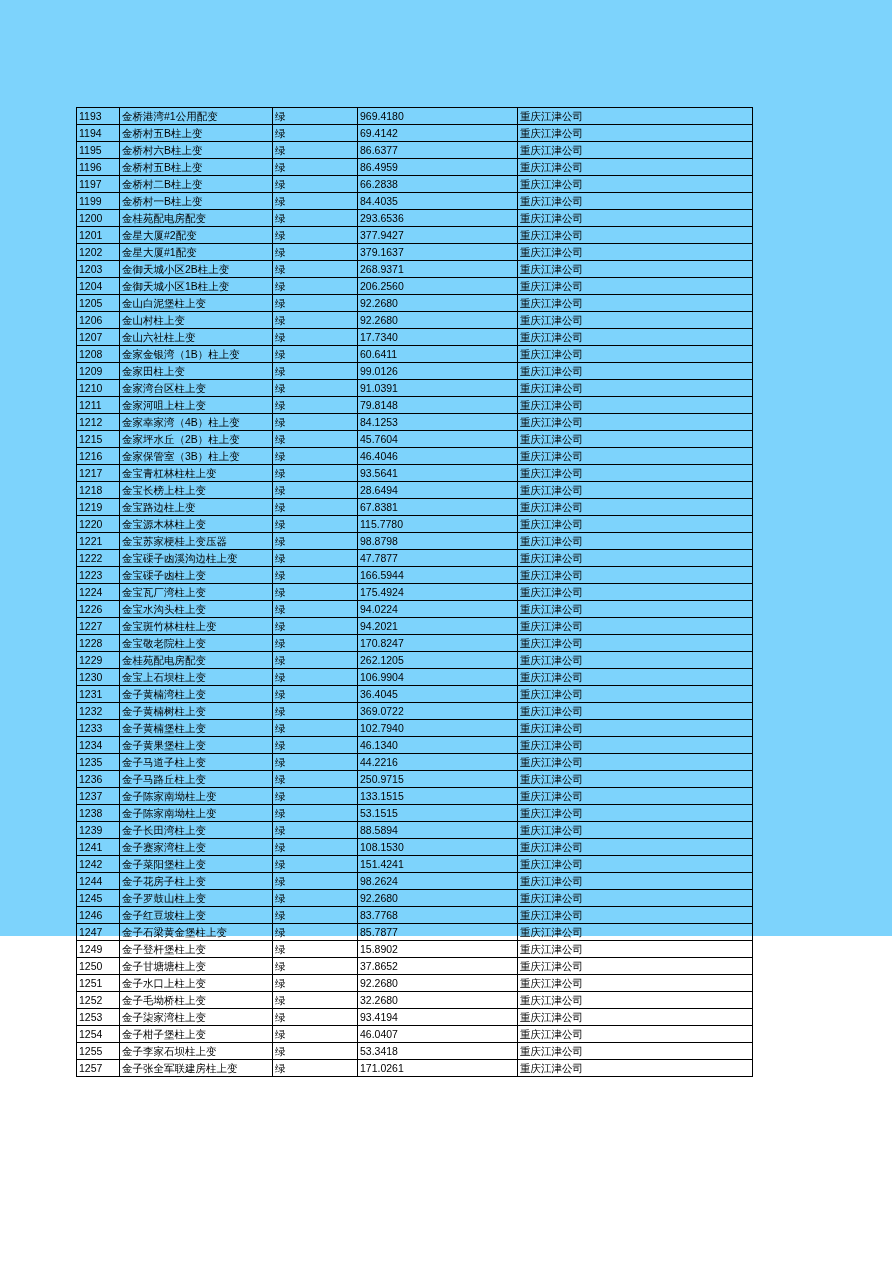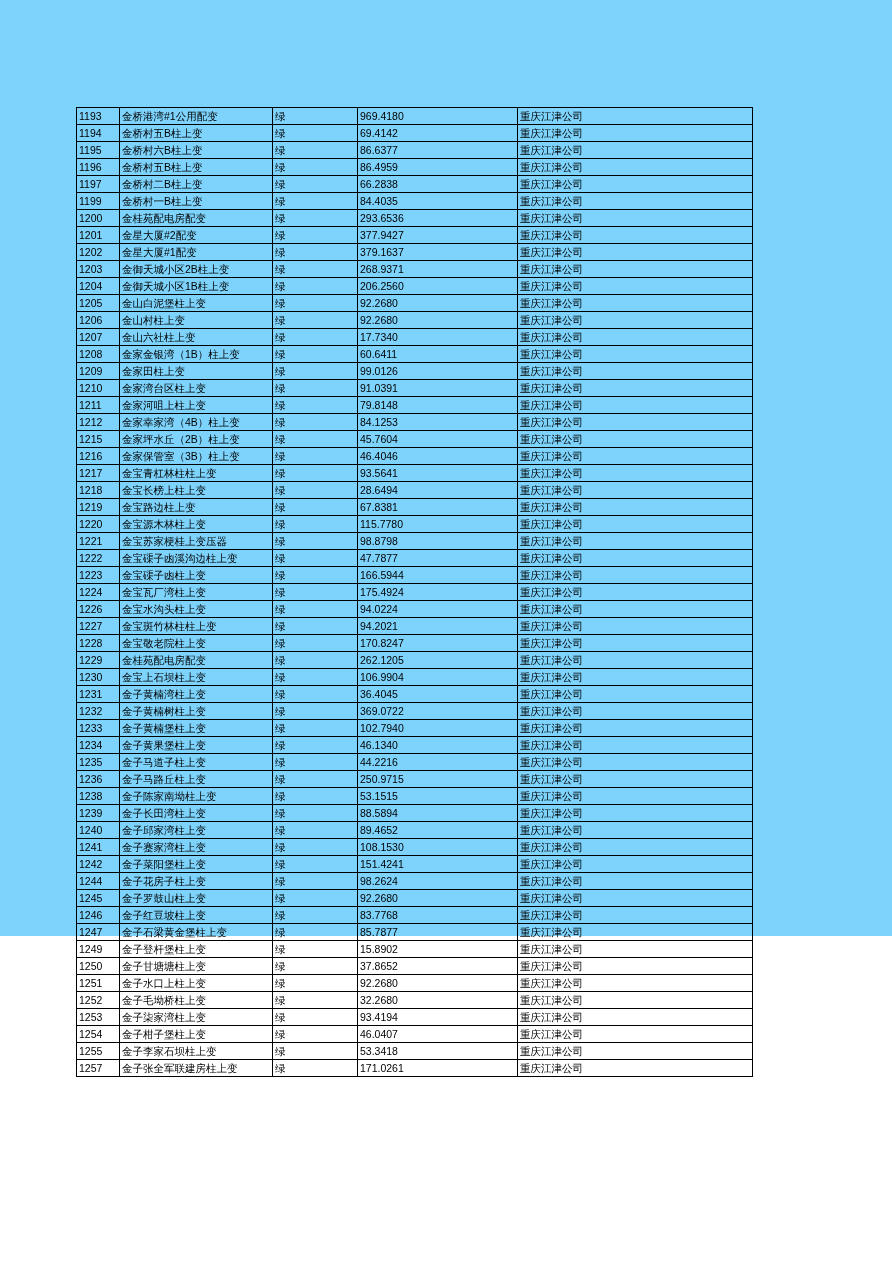--- a/index.html
+++ b/index.html
@@ -330,38 +330,38 @@
             <td class="c-org">重庆江津公司</td>
           </tr>
           <tr>
             <td class="c-id">1236</td>
             <td class="c-name">金子马路丘柱上变</td>
             <td class="c-color">绿</td>
             <td class="c-value">250.9715</td>
             <td class="c-org">重庆江津公司</td>
           </tr>
           <tr>
+            <td class="c-id">1237</td>
+            <td class="c-name">金子陈家南坳柱上变</td>
+            <td class="c-color">绿</td>
+            <td class="c-value">133.1515</td>
+            <td class="c-org">重庆江津公司</td>
+          </tr>
+          <tr>
             <td class="c-id">1238</td>
             <td class="c-name">金子陈家南坳柱上变</td>
             <td class="c-color">绿</td>
             <td class="c-value">53.1515</td>
             <td class="c-org">重庆江津公司</td>
           </tr>
           <tr>
             <td class="c-id">1239</td>
             <td class="c-name">金子长田湾柱上变</td>
             <td class="c-color">绿</td>
             <td class="c-value">88.5894</td>
-            <td class="c-org">重庆江津公司</td>
-          </tr>
-          <tr>
-            <td class="c-id">1240</td>
-            <td class="c-name">金子邱家湾柱上变</td>
-            <td class="c-color">绿</td>
-            <td class="c-value">89.4652</td>
             <td class="c-org">重庆江津公司</td>
           </tr>
           <tr>
             <td class="c-id">1241</td>
             <td class="c-name">金子蹇家湾柱上变</td>
             <td class="c-color">绿</td>
             <td class="c-value">108.1530</td>
             <td class="c-org">重庆江津公司</td>
           </tr>
           <tr>

